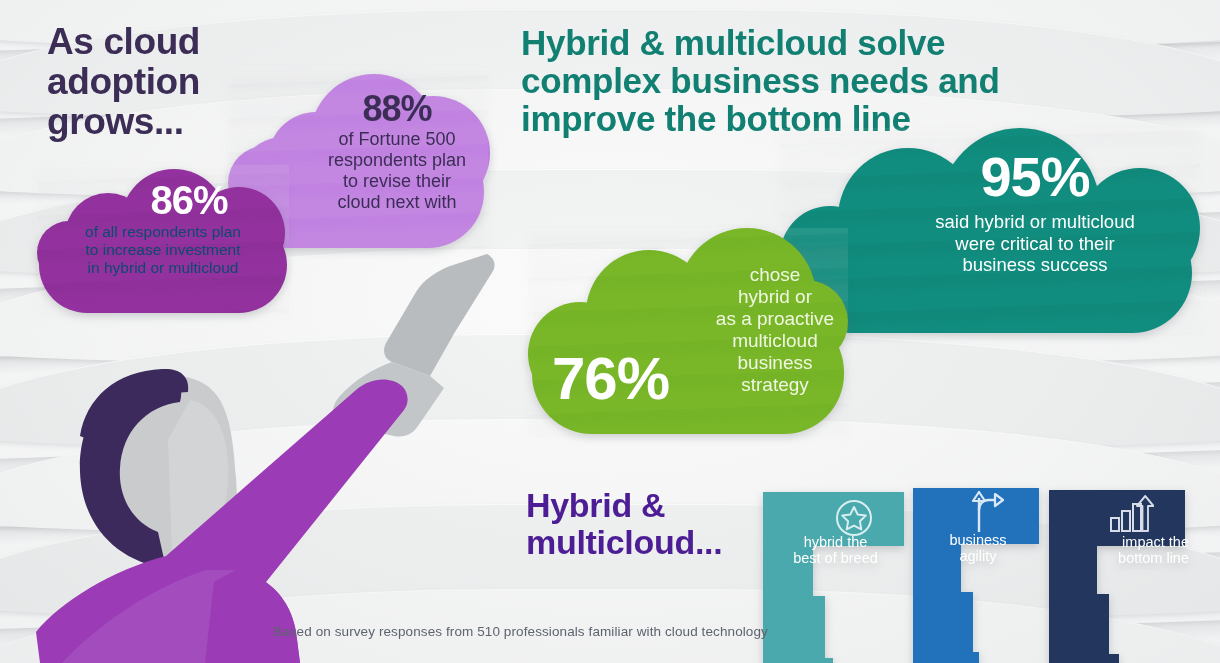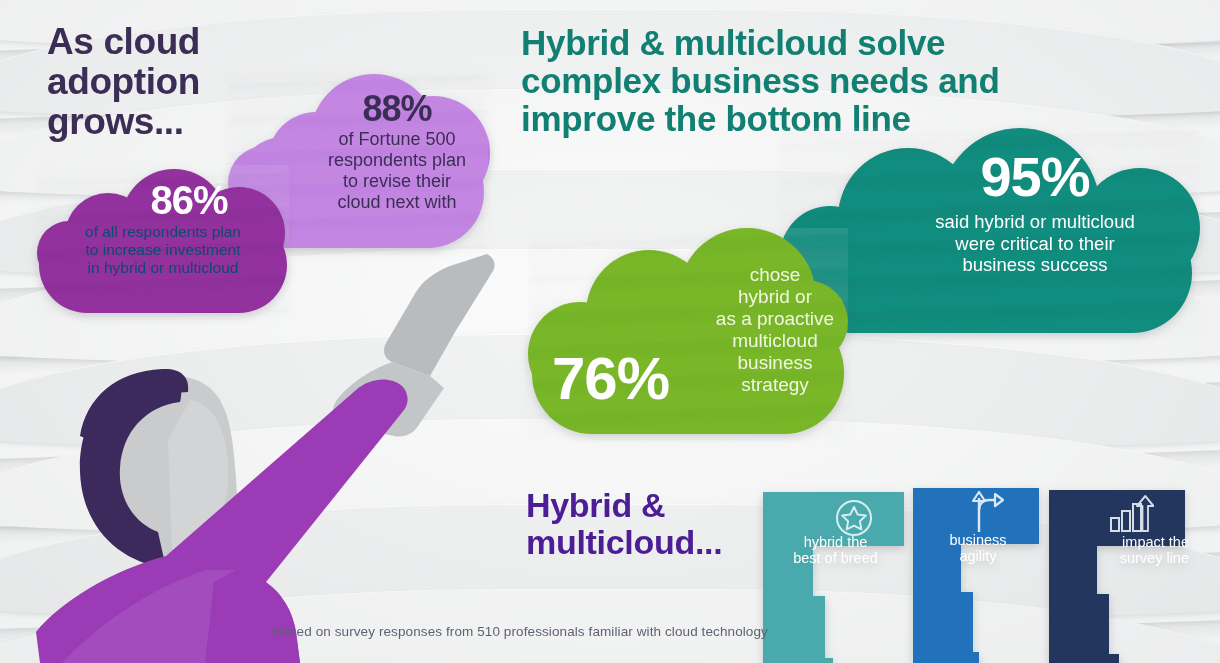--- a/index.html
+++ b/index.html
@@ -244,19 +244,19 @@
     <div class="p2" style="left:26px;top:10px;width:60px;height:60px;background:#23375e;"></div>
     <div class="p3" style="left:68px;top:0px;width:70px;height:70px;background:#23375e;"></div>
     <svg class="micon" style="top:4px;margin-left:12px;" width="46" height="40" viewBox="0 0 46 40">
       <rect x="3" y="24" width="8" height="13" fill="none" stroke="#d6dde9" stroke-width="2"></rect>
       <rect x="14" y="17" width="8" height="20" fill="none" stroke="#d6dde9" stroke-width="2"></rect>
       <rect x="25" y="10" width="8" height="27" fill="none" stroke="#d6dde9" stroke-width="2"></rect>
       <path d="M38 37 L38 12 L32 12 L41 2 L50 12 L44 12 L44 37 Z" transform="translate(-6,0) scale(0.92,1) translate(6,0)" fill="none" stroke="#d6dde9" stroke-width="2" stroke-linejoin="round"></path>
     </svg>
     <div class="mtext" style="top:44px;text-align:right;">
       <div>impact the</div>
-      <div>survey line</div>
+      <div>bottom line</div>
     </div>
   </div>
 
   <div class="footnote" style="left:273px;top:624px;">Based on survey responses from 510 professionals familiar with cloud technology</div>
 
 </div>
 
 </body></html>

